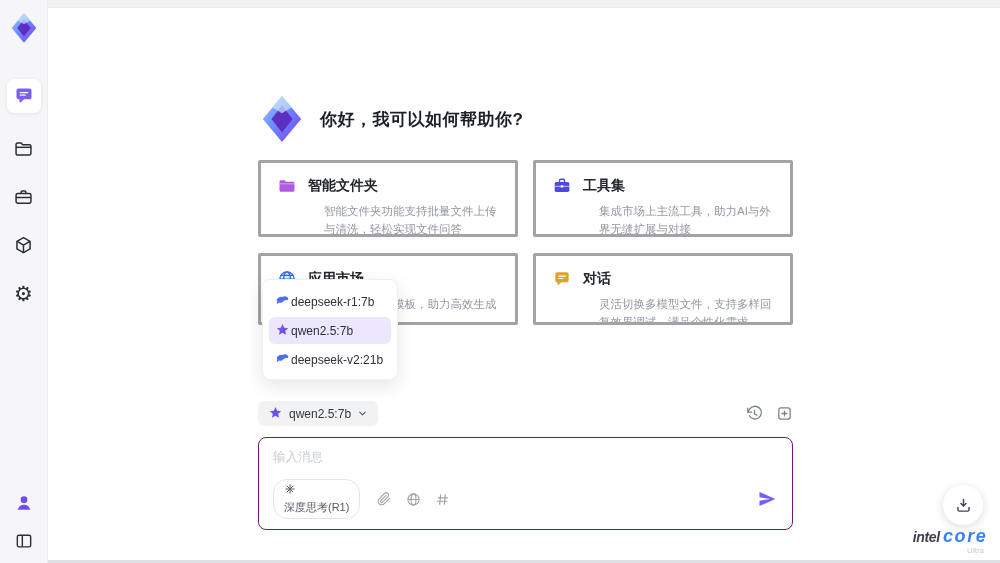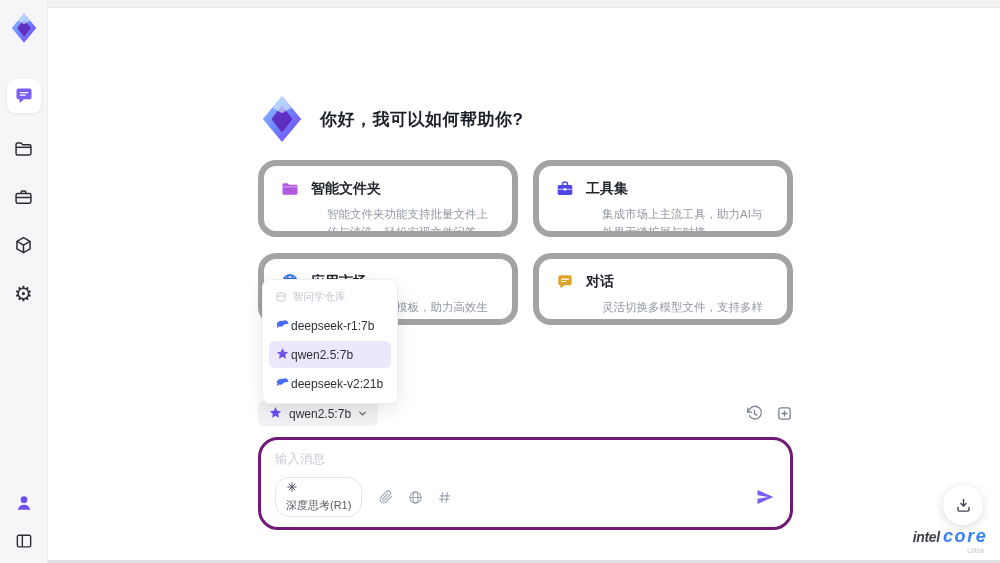--- a/index.html
+++ b/index.html
@@ -22,43 +22,43 @@
   .sb-bottom .sb-item { margin-top:14px; }
 
   
   .main-col { position:absolute; left:258px; top:0; width:535px; height:508px; }
 
   .greeting { position:absolute; top:94px; left:0; display:flex; align-items:center; gap:14px; }
   .greeting-title { font-size:17px; font-weight:bold; color:#1b1f27; letter-spacing:.5px; }
 
   .cards { position:absolute; top:160px; left:0; width:535px; display:grid;
     grid-template-columns:260px 260px; grid-template-rows:77px 72px; column-gap:15px; row-gap:16px; }
-  .card { border:6px solid #a3a3a3; border-radius:18px; background:#fff; padding:13px 16px; overflow:hidden; cursor:pointer; }
+  .card { border:3px solid #a3a3a3; border-radius:2px; background:#fff; padding:13px 16px; overflow:hidden; cursor:pointer; }
   .card-head { display:flex; align-items:center; gap:11px; }
   .card-title { font-size:14px; font-weight:bold; color:#22262e; }
   .card-desc { margin-top:7px; margin-left:47px; font-size:11.5px; color:#9298a3; line-height:1.55; }
 
   
   .dropdown { position:absolute; left:4px; top:279px; width:136px; background:#fff; border:1px solid #f0f0f3;
     border-radius:8px; box-shadow:0 6px 18px rgba(0,0,0,.10); padding:6px; z-index:20; }
   .dd-header { display:flex; align-items:center; gap:6px; padding:4px 6px 6px 6px; font-size:10.5px; color:#c0c5cd; }
   .dd-item { display:flex; align-items:center; gap:1px; padding:6px 6px; border-radius:6px;
     font-size:12px; color:#2d3138; cursor:pointer; margin-top:2px; }
   .dd-item.selected { background:#ece7fd; }
 
   
   .selector-row { position:absolute; top:401px; left:0; width:535px; display:flex; align-items:center; justify-content:space-between; }
   .model-pill { display:flex; align-items:center; gap:6px; background:#f1f2f4; border-radius:6px;
     padding:5px 10px; font-size:12px; color:#33373d; cursor:pointer; }
   .util-icons { display:flex; align-items:center; gap:12px; }
   .util-btn { width:18px; height:18px; display:flex; align-items:center; justify-content:center; cursor:pointer; }
 
   
-  .composer { position:absolute; top:437px; left:0; width:535px; height:93px; border:3px solid #701a75;
-    border-radius:20px; background:#fff; }
+  .composer { position:absolute; top:437px; left:0; width:535px; height:93px; border:1px solid #701a75;
+    border-radius:8px; background:#fff; }
   .composer textarea { width:100%; height:44px; border:none; outline:none; resize:none; padding:11px 14px;
     font-family:"Liberation Sans", sans-serif; font-size:12.5px; color:#333; background:transparent; }
   .composer textarea::placeholder { color:#c8ccd4; }
   .composer-bar { position:absolute; left:14px; right:14px; bottom:10px; display:flex; align-items:center; }
   .think-pill { display:flex; align-items:flex-start; gap:5px; border:1px solid #e4e6eb; border-radius:14px;
     padding:3px 10px; font-size:11px; color:#565c66; background:#fff; cursor:pointer;flex-direction:column; }
   .composer-icons { display:flex; align-items:center; gap:13px; margin-left:16px; }
   .c-icon { width:16px; height:16px; display:flex; align-items:center; justify-content:center; cursor:pointer; }
   .send-btn { margin-left:auto; width:22px; height:22px; display:flex; align-items:center; justify-content:center; cursor:pointer; }
 
@@ -228,29 +228,20 @@
             <path d="M8 8.6h8M8 11.4h5" stroke="#fff" stroke-width="1.4" stroke-linecap="round"></path>
           </svg>
         </span>
         <span class="card-title">对话</span>
       </div>
       <div class="card-desc">灵活切换多模型文件，支持多样回复效果调试，满足个性化需求</div>
     </div>
   </div>
 
   <div class="dropdown">
-    <div class="dd-header">
-      <span>
-        <svg width="12" height="12" viewBox="0 0 24 24" fill="none" stroke="#c0c5cd" stroke-width="2" stroke-linejoin="round">
-          <rect x="4" y="4" width="16" height="16" rx="3"></rect>
-            <path d="M4 10h16"></path>
-        </svg>
-      </span>
-      <span>智问学仓库</span>
-    </div>
 
     <div class="dd-item">
       <span>
         <svg width="15" height="15" viewBox="0 0 24 24">
           <path d="M2.8 9.2c1.8-3.6 5.6-5.6 9.4-4.6 3.4-2 7.6-.6 8.9 2.6.5 1.2.1 2.2-1.2 2.4-2.1.3-4.4.2-6.3 1.4-1.5 2.4-4.3 3.4-7 2.6l-2.5 1.9c-.7.5-1.5-.2-1.2-1l.9-2.4c-.7-.9-1-1.9-1-2.9z" fill="#4d6bfe"></path>
         </svg>
       </span>
       <span>deepseek-r1:7b</span>
     </div>
 

